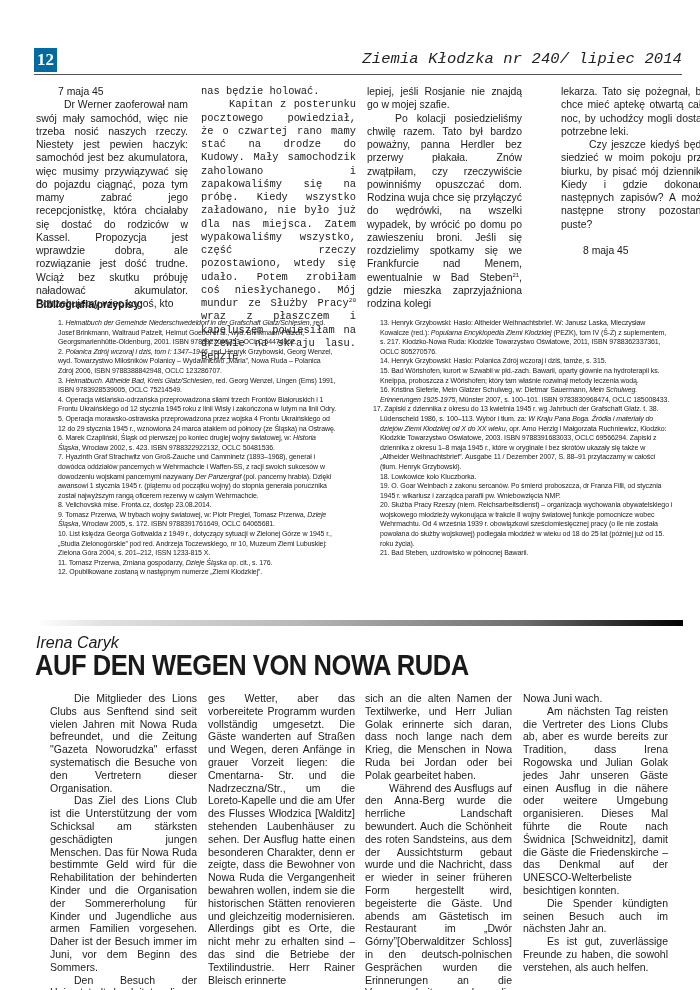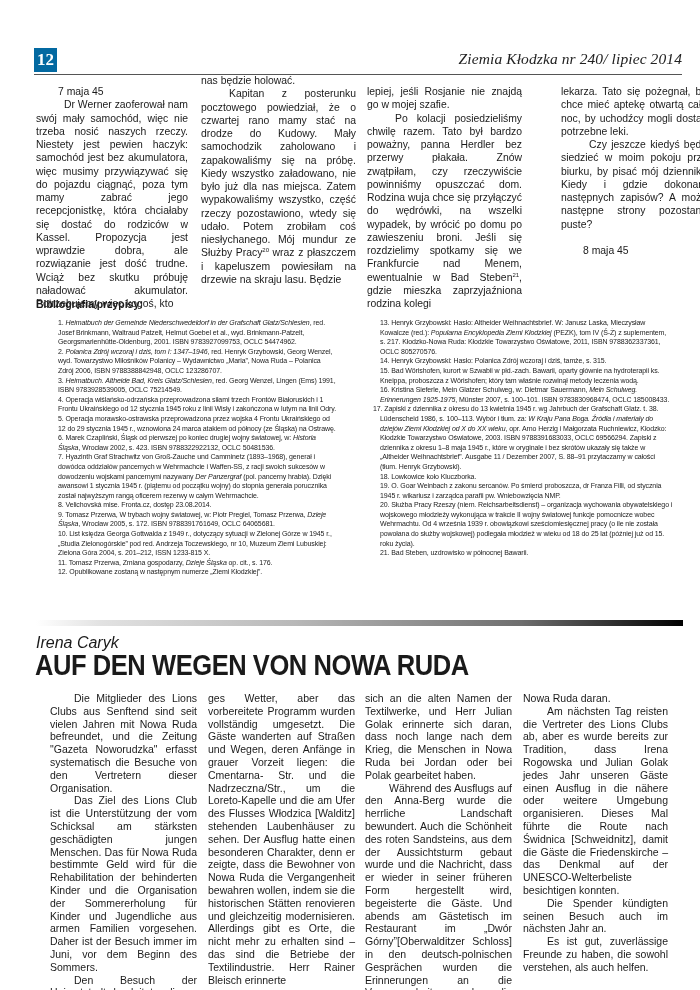--- a/index.html
+++ b/index.html
@@ -1,28 +1,28 @@
 <!DOCTYPE html>
 <html><head>
 <meta charset="utf-8">
 <style>
   html, body { margin:0; padding:0; background:#ffffff; }
   body { width:700px; height:990px; position:relative; overflow:hidden; color:#1a1a1a; font-family:"Liberation Sans", sans-serif; }
   .page-header { position:absolute; left:34px; top:48px; width:648px; height:26px; border-bottom:1px solid #555; }
   .page-num { position:absolute; left:0; top:0; width:23px; height:24px; background:#0369a1; color:#fff; font-family:"Liberation Serif", serif; font-weight:bold; font-size:17px; line-height:24px; text-align:center; }
-  .journal { position:absolute; right:0; top:2px; font-family:Liberation Serif, serif; font-style:italic; font-size:15.5px; color:#222; letter-spacing:0.1px; }
+  .journal { position:absolute; right:0; top:2px; font-family:Liberation Mono, monospace; font-style:italic; font-size:15.5px; color:#222; letter-spacing:0.1px; }
 
   .col { position:absolute; font-size:10.4px; line-height:13.25px; text-align:justify; }
   .col p { margin:0; text-indent:28px; }
   .col p.noind { text-indent:0; }
   .col .date { text-indent:22px; }
   sup { font-size:6px; line-height:0; }
 
   .diary-c1 { left:36px; top:85px; width:152px; }
-  .diary-c2 { left:201px; top:74px; width:155px; }
+  .diary-c2 { left:201px; top:85px; width:155px;font-family:Liberation Mono, monospace; }
   .diary-c3 { left:367px; top:85px; width:155px; }
   .diary-c4 { left:561px; top:85px; width:146px; }
 
   .biblio-head { position:absolute; left:36px; top:298px; font-weight:bold; font-size:10.5px; }
 
   .notes { position:absolute; font-size:7.0px; line-height:9.6px; color:#222; letter-spacing:-0.1px; }
   .notes p { margin:0; }
   .notes-left { left:58px; top:318px; width:278px; }
   .notes-right { left:373px; top:318px; width:300px; }
   .notes-right p.ind { padding-left:7px; }
@@ -103,17 +103,17 @@
   <p>Den Besuch der Heimatstadt begleitete dieses Mal kein sonni-</p>
 </div>
 <div class="col art-c2">
   <p class="noind">ges Wetter, aber das vorbereitete Programm wurden vollständig umgesetzt. Die Gäste wanderten auf Straßen und Wegen, deren Anfänge in grauer Vorzeit liegen: die Cmentarna- Str. und die Nadrzeczna/Str., um die Loreto-Kapelle und die am Ufer des Flusses Włodzica [Walditz] stehenden Laubenhäuser zu sehen. Der Ausflug hatte einen besonderen Charakter, denn er zeigte, dass die Bewohner von Nowa Ruda  die Vergangenheit bewahren wollen, indem sie die historischen Stätten renovieren und gleichzeitig modernisieren. Allerdings gibt es Orte, die nicht mehr zu erhalten sind – das sind die Betriebe der Textilindustrie. Herr Rainer Bleisch erinnerte</p>
 </div>
 <div class="col art-c3">
   <p class="noind">sich an die alten Namen der Textilwerke, und Herr Julian Golak erinnerte sich daran, dass noch lange nach dem Krieg, die Menschen in Nowa Ruda bei Jordan oder bei Polak gearbeitet haben.</p>
   <p>Während des Ausflugs auf den Anna-Berg wurde die herrliche Landschaft bewundert. Auch die Schönheit des roten Sandsteins, aus dem der Aussichtsturm gebaut wurde und die Nachricht, dass er wieder in seiner früheren  Form hergestellt wird, begeisterte die Gäste. Und abends am Gästetisch im Restaurant im „Dwór Górny”[Oberwalditzer Schloss] in den deutsch-polnischen Gesprächen wurden die Erinnerungen an die Vergangenheit und die Gegenwart von</p>
 </div>
 <div class="col art-c4">
-  <p class="noind">Nowa Ruda daran.</p>
+  <p class="noind">Nowa Juni wach.</p>
   <p>Am nächsten Tag reisten die Vertreter des Lions Clubs ab, aber es wurde bereits zur Tradition, dass Irena Rogowska und Julian Golak jedes Jahr unseren Gäste einen Ausflug in die nähere oder weitere Umgebung organisieren. Dieses Mal führte die Route nach Świdnica [Schweidnitz], damit die Gäste die Friedenskirche – das Denkmal auf der UNESCO-Welterbeliste  besichtigen konnten.</p>
   <p>Die Spender kündigten seinen Besuch auch im nächsten Jahr an.</p>
   <p>Es ist gut, zuverlässige Freunde zu haben, die sowohl verstehen, als auch helfen.</p>
 </div>
 
 </body></html>

